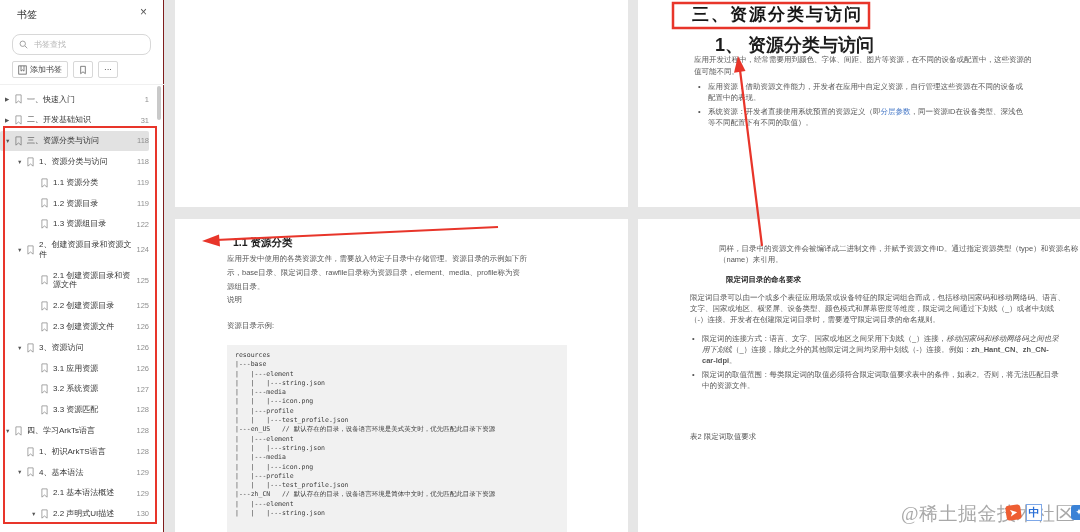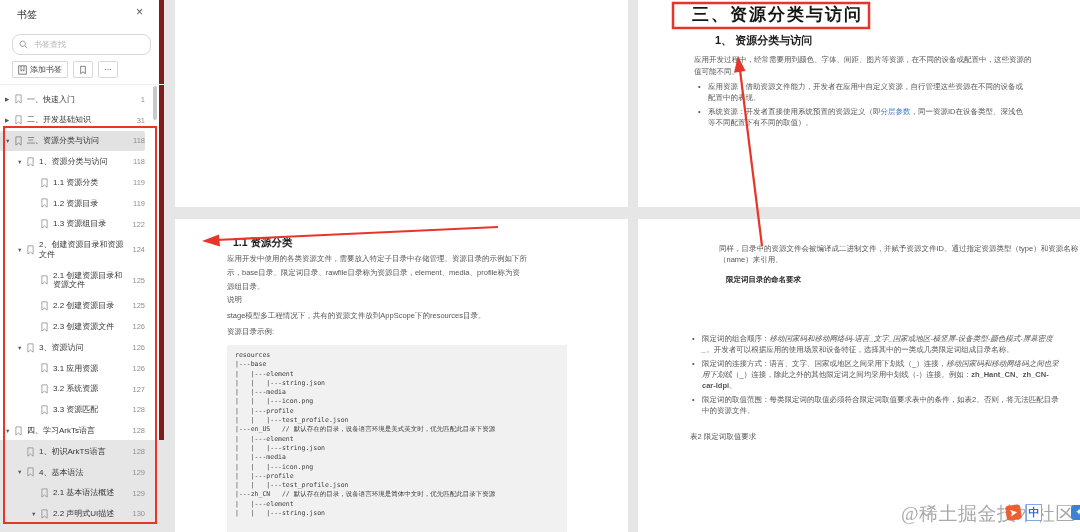--- a/index.html
+++ b/index.html
@@ -1,20 +1,20 @@
 <!DOCTYPE html>
 <html><head>
 <meta charset="utf-8">
 <style>
   html,body{margin:0;padding:0;background:#cfcfcf;}
   .stage{position:relative;width:1080px;height:532px;background:#e6e6e6;overflow:hidden;
          font-family:"Liberation Sans",sans-serif;-webkit-font-smoothing:antialiased;}
   
-  .sidebar{position:absolute;left:0;top:0;width:164px;height:440px;background:#fff;
-           border-right:5px solid #7f1d1d;box-sizing:border-box;}
+  .sidebar{position:absolute;left:0;top:0;width:164px;height:532px;background:#fff;
+           border-right:1px solid #7f1d1d;box-sizing:border-box;}
   .sb-head{position:absolute;left:0;top:0;width:100%;height:28px;}
   .sb-title{position:absolute;left:17px;top:8px;font-size:10px;color:#333;}
   .sb-close{position:absolute;right:16px;top:6px;font-size:12px;color:#555;cursor:pointer;line-height:12px;}
   .sb-search{position:absolute;left:12px;top:34px;width:139px;height:21px;border:1px solid #d8d8d8;
              border-radius:8px;box-sizing:border-box;display:flex;align-items:center;background:#fff;}
   .sb-search svg{margin:0 4px 0 6px;flex:none;}
   .sb-search input{border:0;outline:0;flex:1;font-size:8px;color:#333;min-width:0;background:transparent;
                    font-family:"Liberation Sans",sans-serif;}
   .sb-search input::placeholder{color:#b5b5b5;}
   .sb-tools{position:absolute;left:12px;top:61px;display:flex;gap:5px;align-items:center;}
@@ -31,21 +31,21 @@
   .tri{width:9px;flex:none;font-size:5.5px;color:#555;text-align:left;}
   .bmk{flex:none;margin-right:4px;display:flex;align-items:center;}
   .lbl{flex:1;font-size:8px;line-height:9.5px;color:#333;overflow:hidden;}
   .pg{flex:none;margin-left:3px;font-size:7.5px;color:#909090;}
   
   .page{position:absolute;background:#fff;}
   .abs{position:absolute;}
   .body-txt{color:#565656;font-size:7.5px;line-height:11.5px;}
   .bl-txt{color:#565656;font-size:7.5px;line-height:14px;}
   .chapter{font-size:17px;font-weight:bold;color:#161616;letter-spacing:2px;white-space:nowrap;}
-  .section{font-size:11px;font-weight:bold;color:#1c1c1c;white-space:nowrap;}
+  .section{font-size:18px;font-weight:bold;color:#1c1c1c;white-space:nowrap;}
   .h3{font-size:10.5px;font-weight:bold;color:#1c1c1c;white-space:nowrap;}
   .bold-sub{font-size:7.5px;font-weight:bold;color:#2a2a2a;white-space:nowrap;}
   ul.doc{list-style:none;margin:0;padding:0;}
   ul.doc li{position:relative;padding-left:12px;margin-bottom:3px;color:#565656;font-size:7.5px;line-height:11px;}
   ul.doc li::before{content:"•";position:absolute;left:2px;top:0;color:#555;}
   .link{color:#4a7bc8;text-decoration:none;cursor:pointer;}
   .code{background:#f1f1f1;color:#3c3c3c;font-family:"DejaVu Sans Mono","Liberation Mono",monospace;
         font-size:6.5px;line-height:9.3px;white-space:pre;padding:6px 8px;box-sizing:border-box;overflow:hidden;}
   
   .overlay{position:absolute;left:0;top:0;width:1080px;height:532px;pointer-events:none;}
@@ -308,22 +308,21 @@
     <ul class="doc abs" style="left:58px;top:81px;width:332px;">
       <li>应用资源：借助资源文件能力，开发者在应用中自定义资源，自行管理这些资源在不同的设备或配置中的表现。</li>
       <li><span>系统资源：开发者直接使用系统预置的资源定义（即</span><a class="link">分层参数</a><span>，同一资源ID在设备类型、深浅色等不同配置下有不同的取值）。</span></li>
     </ul>
   </div>
 
   <div class="page" style="left:175px;top:219px;width:453px;height:313px;">
     <div class="abs h3" style="left:58px;top:17px;">1.1 资源分类</div>
     <div class="abs bl-txt" style="left:52px;top:33px;width:300px;">应用开发中使用的各类资源文件，需要放入特定子目录中存储管理。资源目录的示例如下所示，base目录、限定词目录、rawfile目录称为资源目录，element、media、profile称为资源组目录。</div>
     <div class="abs bl-txt" style="left:52px;top:74px;">说明</div>
-    <div class="abs bl-txt" style="left:52px;top:90px;width:320px;">stage模型多工程情况下，共有的资源文件放到AppScope下的resources目录。</div>
-    <div class="abs bl-txt" style="left:52px;top:106px;">资源目录示例:</div>
+    <div class="abs bl-txt" style="left:52px;top:100px;">资源目录示例:</div>
     <div class="abs code" style="left:52px;top:126px;width:340px;height:187px;"><span>resources</span>
 <span>|---base</span>
 <span>|   |---element</span>
 <span>|   |   |---string.json</span>
 <span>|   |---media</span>
 <span>|   |   |---icon.png</span>
 <span>|   |---profile</span>
 <span>|   |   |---test_profile.json</span>
 <span>|---en_US   // 默认存在的目录，设备语言环境是美式英文时，优先匹配此目录下资源</span>
 <span>|   |---element</span>
@@ -333,22 +332,22 @@
 <span>|   |---profile</span>
 <span>|   |   |---test_profile.json</span>
 <span>|---zh_CN   // 默认存在的目录，设备语言环境是简体中文时，优先匹配此目录下资源</span>
 <span>|   |---element</span>
 <span>|   |   |---string.json</span></div>
   </div>
 
   <div class="page" style="left:638px;top:219px;width:442px;height:313px;">
     <div class="abs body-txt" style="left:52px;top:24px;width:378px;line-height:11px;margin-left:29px;">同样，目录中的资源文件会被编译成二进制文件，并赋予资源文件ID。通过指定资源类型（type）和资源名称（name）来引用。</div>
     <div class="abs bold-sub" style="left:52px;top:56px;margin-left:36px;">限定词目录的命名要求</div>
+    <div class="abs body-txt" style="left:52px;top:73px;width:378px;line-height:11px;">限定词目录可以由一个或多个表征应用场景或设备特征的限定词组合而成，包括移动国家码和移动网络码、语言、文字、国家或地区、横竖屏、设备类型、颜色模式和屏幕密度等维度，限定词之间通过下划线（_）或者中划线（-）连接。开发者在创建限定词目录时，需要遵守限定词目录的命名规则。</div>
     <ul class="doc abs" style="left:52px;top:114px;width:372px;">
-      <li><span>限定词的组合顺序：</span><i>移动国家码和移动网络码-语言_文字_国家或地区-横竖屏-设备类型-颜色模式-屏幕密度_</i><span>。开发者可以根据应用的使用场景和设备特征，选择其中的一类或几类限定词组成目录名称。</span></li>
       <li><span>限定词的连接方式：语言、文字、国家或地区之间采用下划线（_）连接，</span><i>移动国家码和移动网络码之间也采用下划线</i><span>（_）连接，除此之外的其他限定词之间均采用中划线（-）连接。例如：</span><b>zh_Hant_CN、zh_CN-car-ldpi</b><span>。</span></li>
       <li>限定词的取值范围：每类限定词的取值必须符合限定词取值要求表中的条件，如表2。否则，将无法匹配目录中的资源文件。</li>
     </ul>
     <div class="abs body-txt" style="left:52px;top:212px;">表2 限定词取值要求</div>
   </div>
 
   <div class="wm">@稀土掘金技术社区</div>
   <div class="wm-ico-orange">➤</div>
   <div class="wm-ico-zhong">中</div>
   <div class="wm-ico-blue">✦</div>

